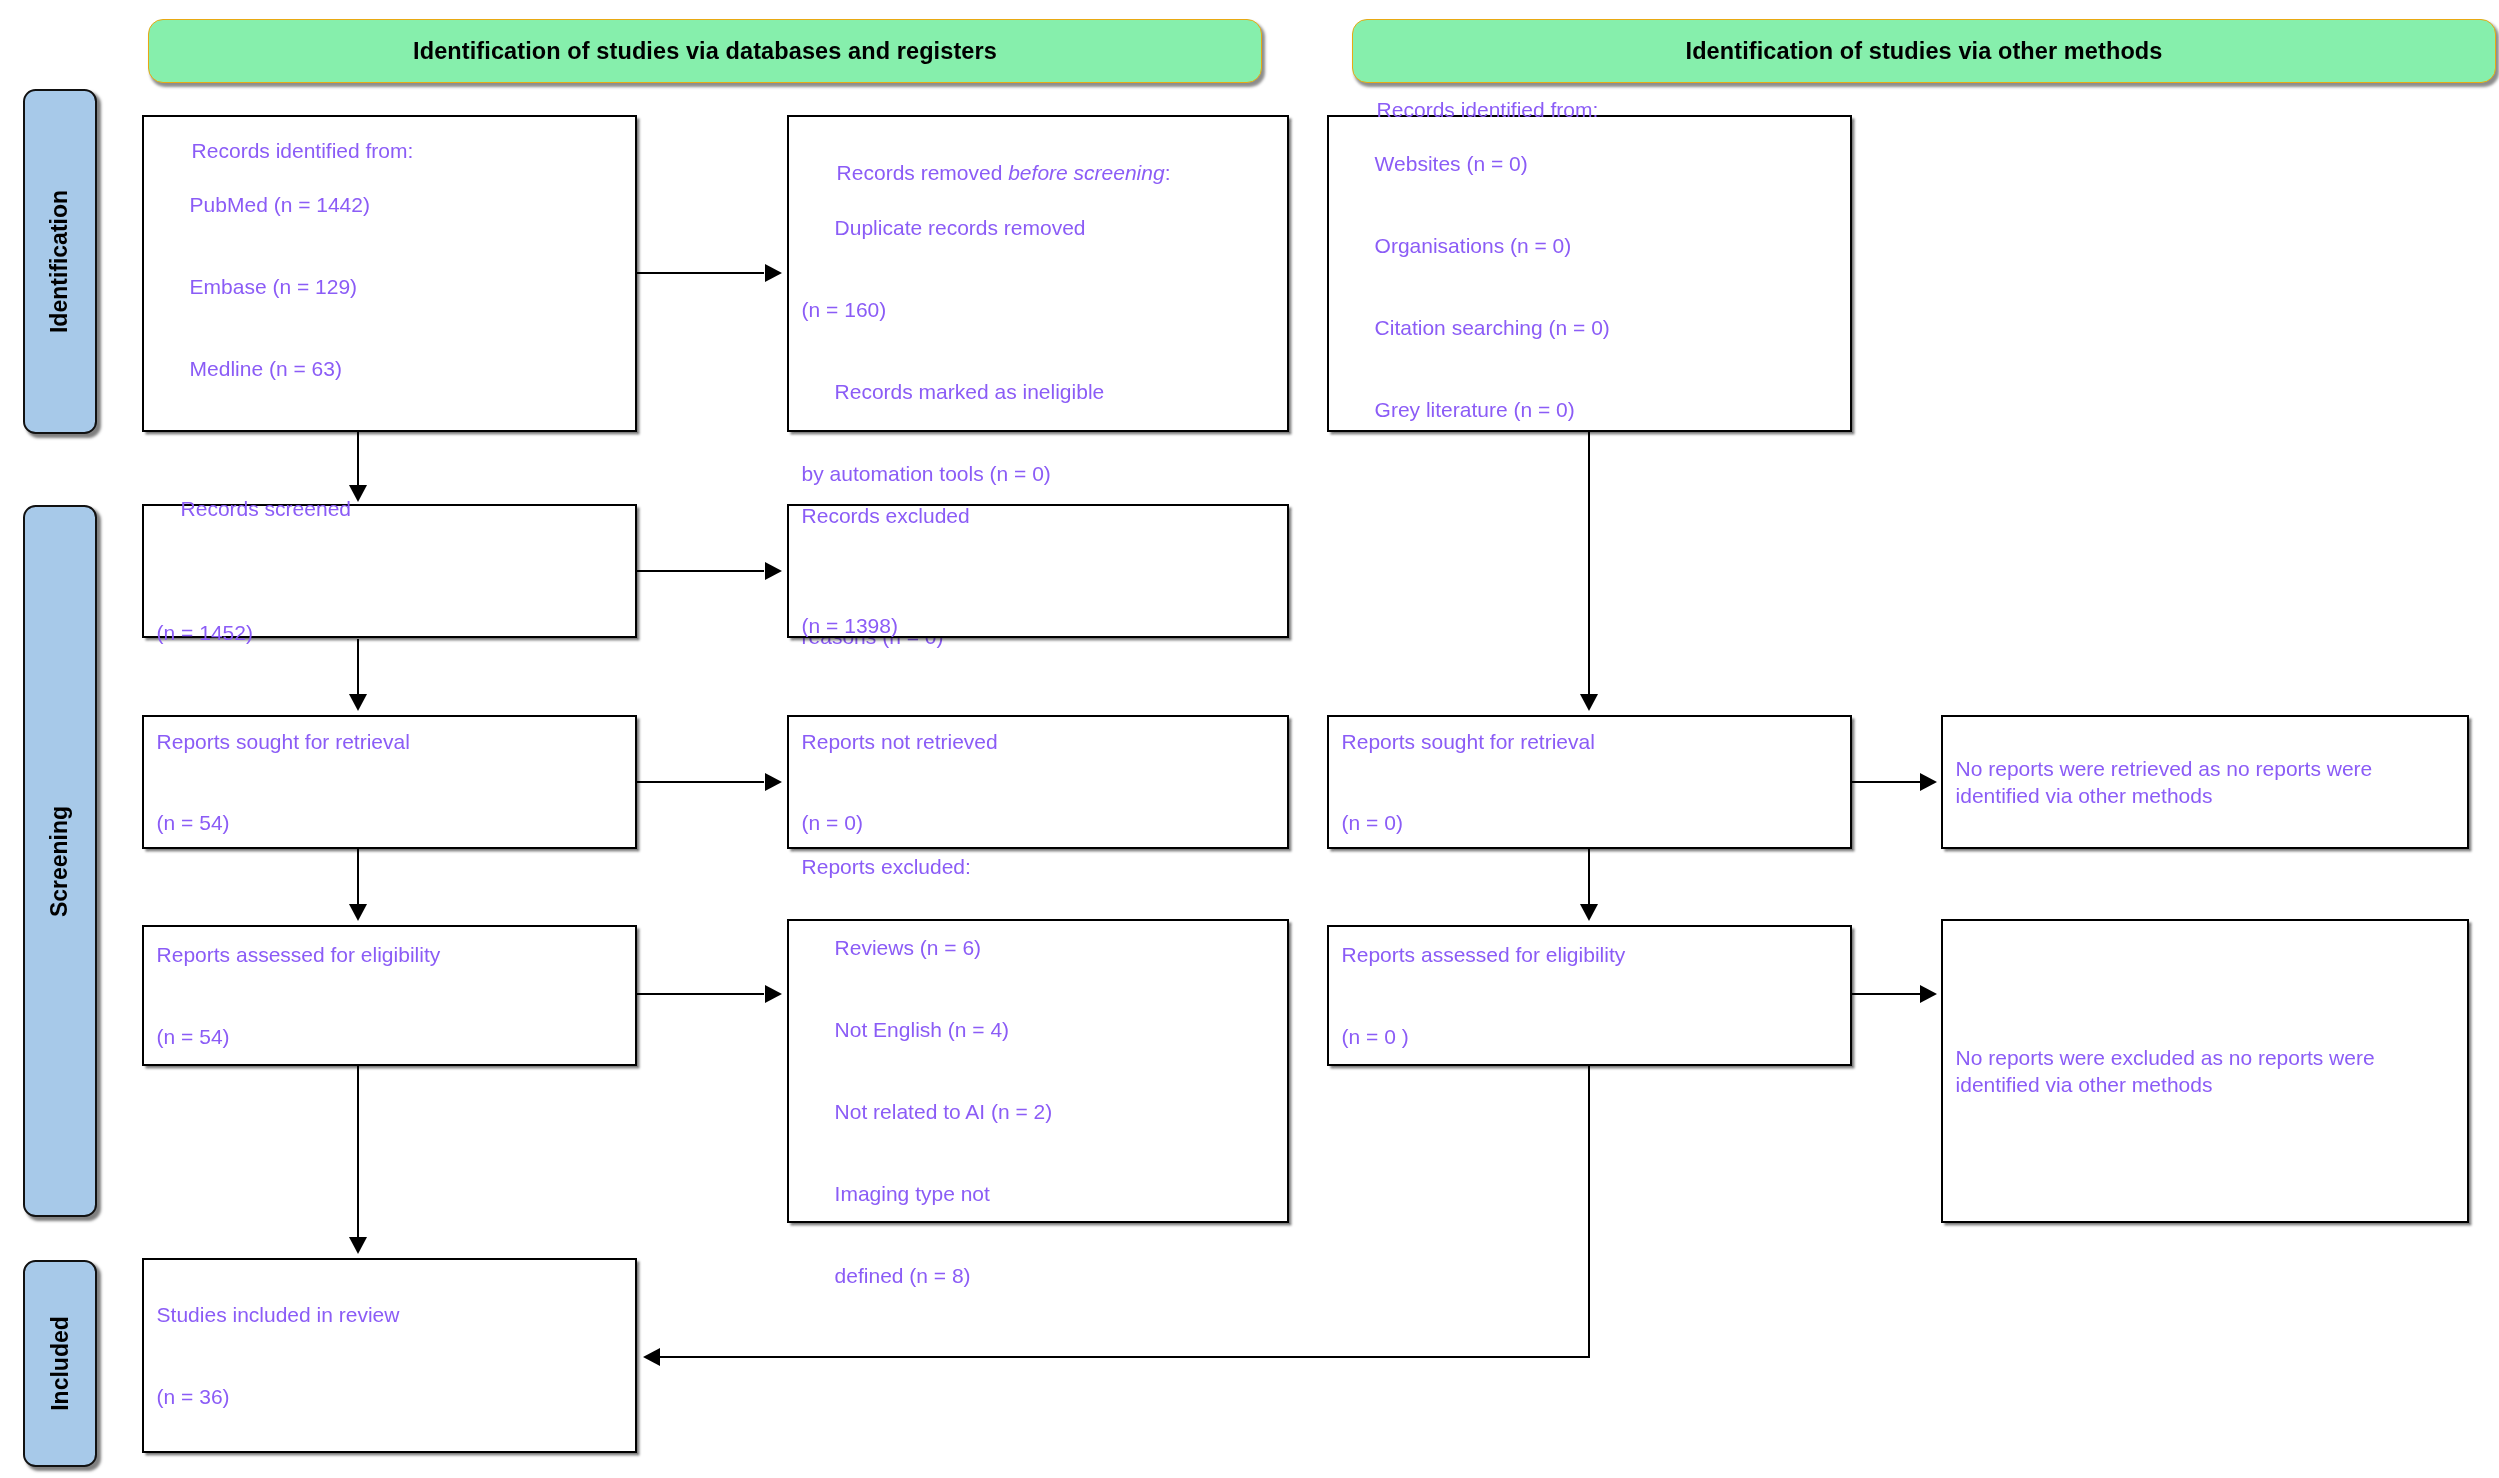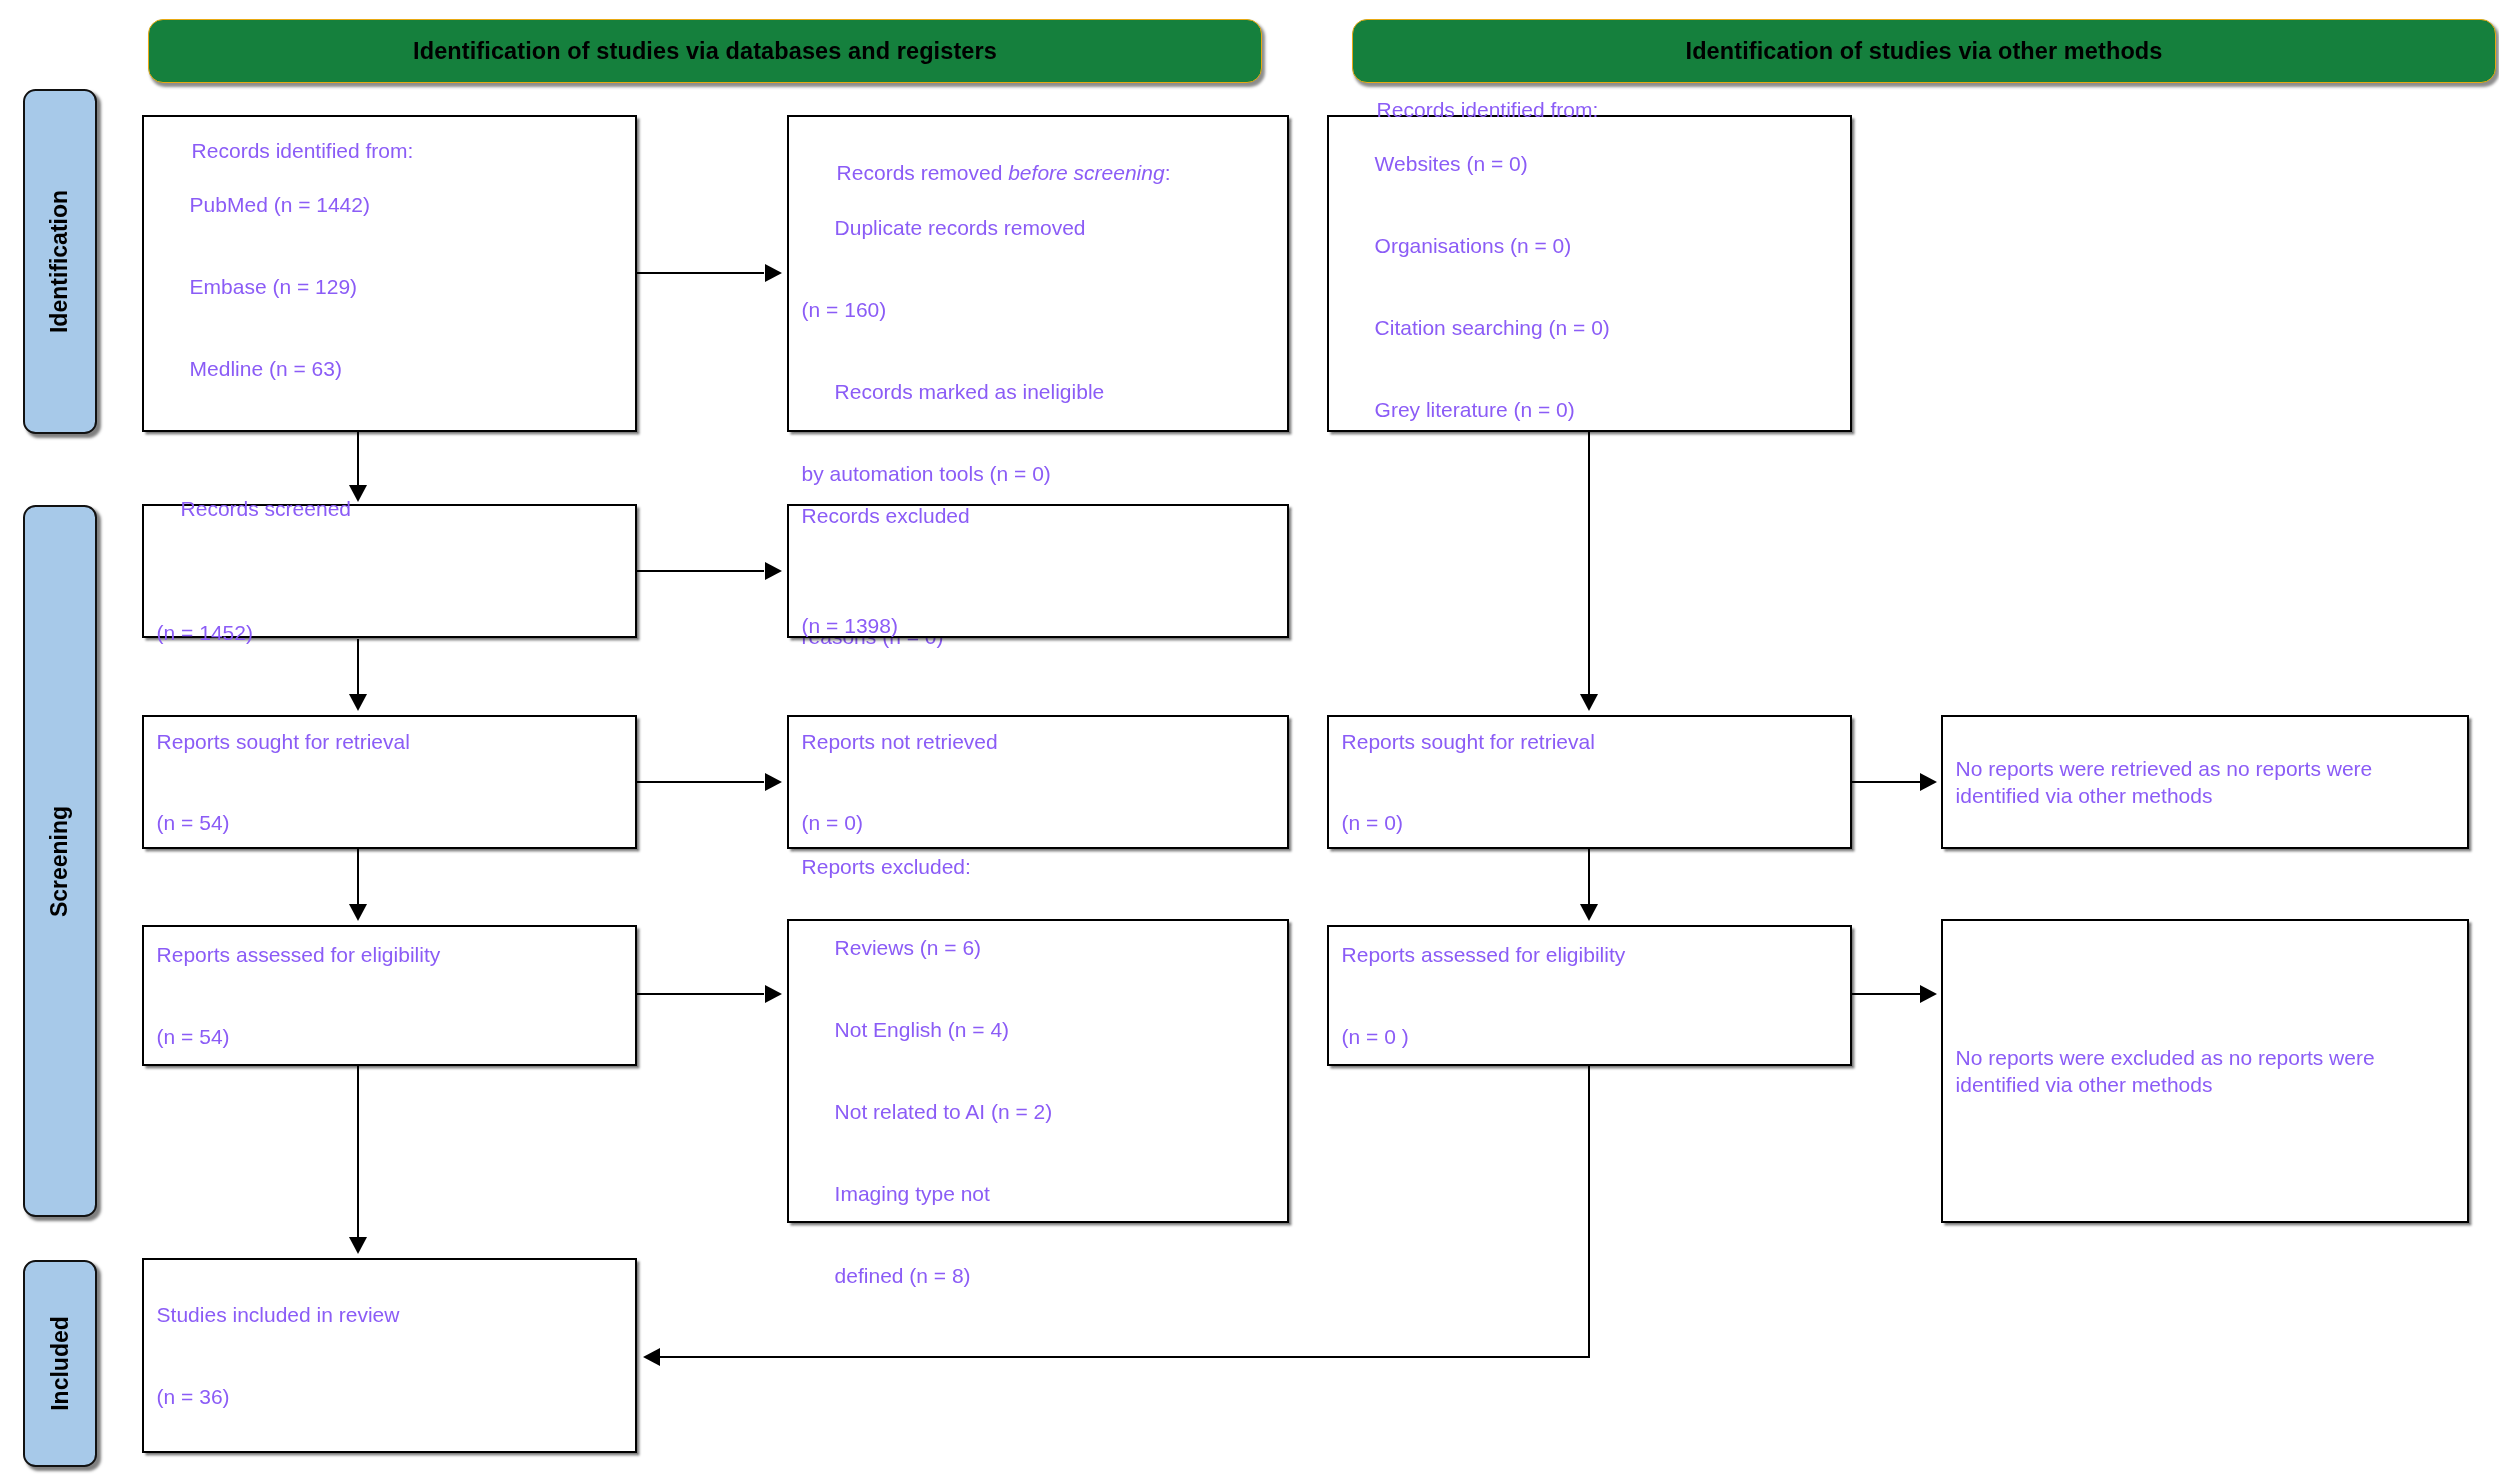--- a/index.html
+++ b/index.html
@@ -7,21 +7,21 @@
   #canvas{
     position:relative;
     width:2500px;height:1479px;
     background:#ffffff;
     overflow:hidden;
   }
 
   
   .hdr{
     position:absolute;
-    background:#15803d;
+    background:#86efac;
     border:1.7px solid #E8A913;
     border-radius:15px;
     box-shadow:2.9px 3.4px 2.9px rgba(0,0,0,.45);
     display:flex;align-items:center;justify-content:center;
     color:#000;
     font-weight:bold;
     font-size:23.5px;
     letter-spacing:0.1px;
     text-align:center;
     box-sizing:border-box;

